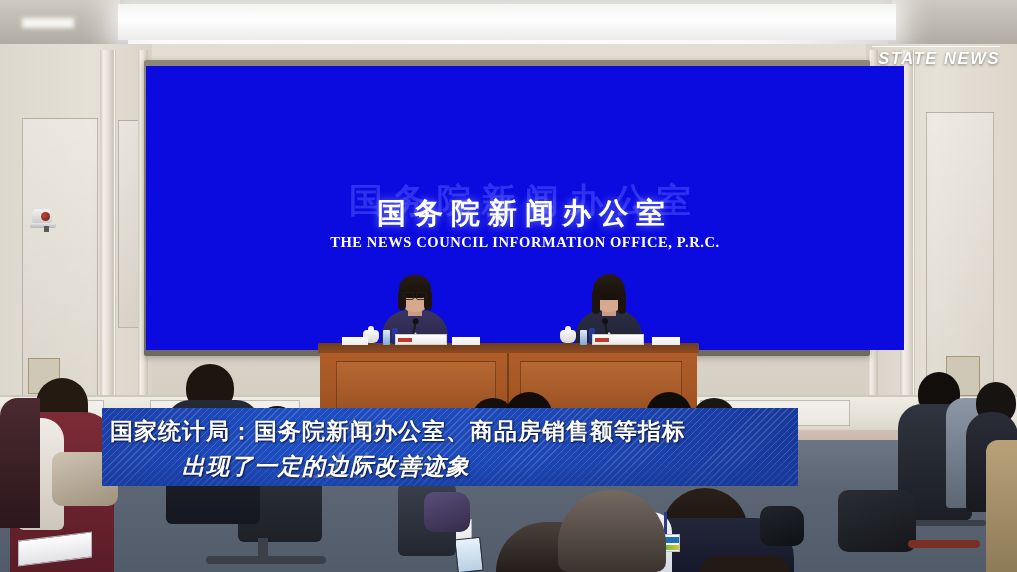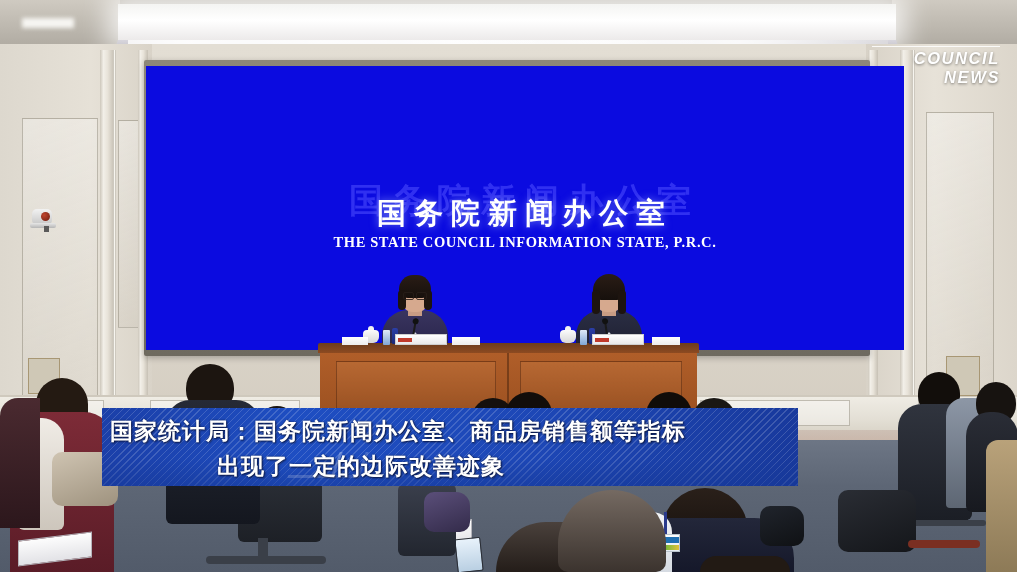--- a/index.html
+++ b/index.html
@@ -332,21 +332,21 @@
   .chyron-line{
     position:relative;
     color:#ffffff;
     font-weight:700;
     font-size:23px;
     letter-spacing:1px;
     text-shadow:1px 1px 2px rgba(0,0,20,.65), 0 0 2px rgba(0,0,0,.5);
     white-space:nowrap;
   }
   .chyron-l1{ margin:8px 0 0 8px; }
-  .chyron-l2{ margin:4px 0 0 115px; }
+  .chyron-l2{ margin:4px 0 0 80px;font-style:italic; }
 
   
   .logo{
     position:absolute; right:17px; top:44px; width:140px; height:62px;
     text-align:right;
   }
   .logo-cn{
     color:#ffffff;
     font-size:30px; font-weight:700; letter-spacing:4px;
     font-style:italic;
@@ -406,21 +406,21 @@
     <div class="wall-cam-body"></div>
     <div class="wall-cam-lens"></div>
     <div class="wall-cam-arm"></div>
     <div class="wall-cam-stem"></div>
   </div>
 
   <div class="screen-frame"></div>
   <div class="screen">
     <div class="screen-ghost">国务院新闻办公室</div>
     <div class="screen-title">国务院新闻办公室</div>
-    <div class="screen-sub">THE STATE COUNCIL INFORMATION STATE, P.R.C.</div>
+    <div class="screen-sub">THE NEWS COUNCIL INFORMATION OFFICE, P.R.C.</div>
   </div>
 
   <div class="speaker" style="left:382px;top:278px;width:66px;height:78px;">
     <div class="sp-torso"></div>
     <div class="sp-shirt"></div>
     <div class="sp-neck"></div>
     <div class="sp-head"></div>
     <div class="sp-hair"></div>
     <div class="sp-hair-side-l"></div>
     <div class="sp-hair-side-r"></div>
@@ -524,16 +524,16 @@
     <div class="chyron-stripes"></div>
     <div class="chyron-chev"></div>
     <div class="chyron-chev2"></div>
     <div class="chyron-fade"></div>
     <div class="chyron-line chyron-l1">国家统计局：国务院新闻办公室、商品房销售额等指标</div>
     <div class="chyron-line chyron-l2">出现了一定的边际改善迹象</div>
   </div>
 
   <div class="logo">
     <div class="logo-rule"></div>
-    <div class="logo-en">COUNCIL NEWS</div>
+    <div class="logo-en">STATE NEWS</div>
   </div>
 
 </div>
 
 </body></html>

